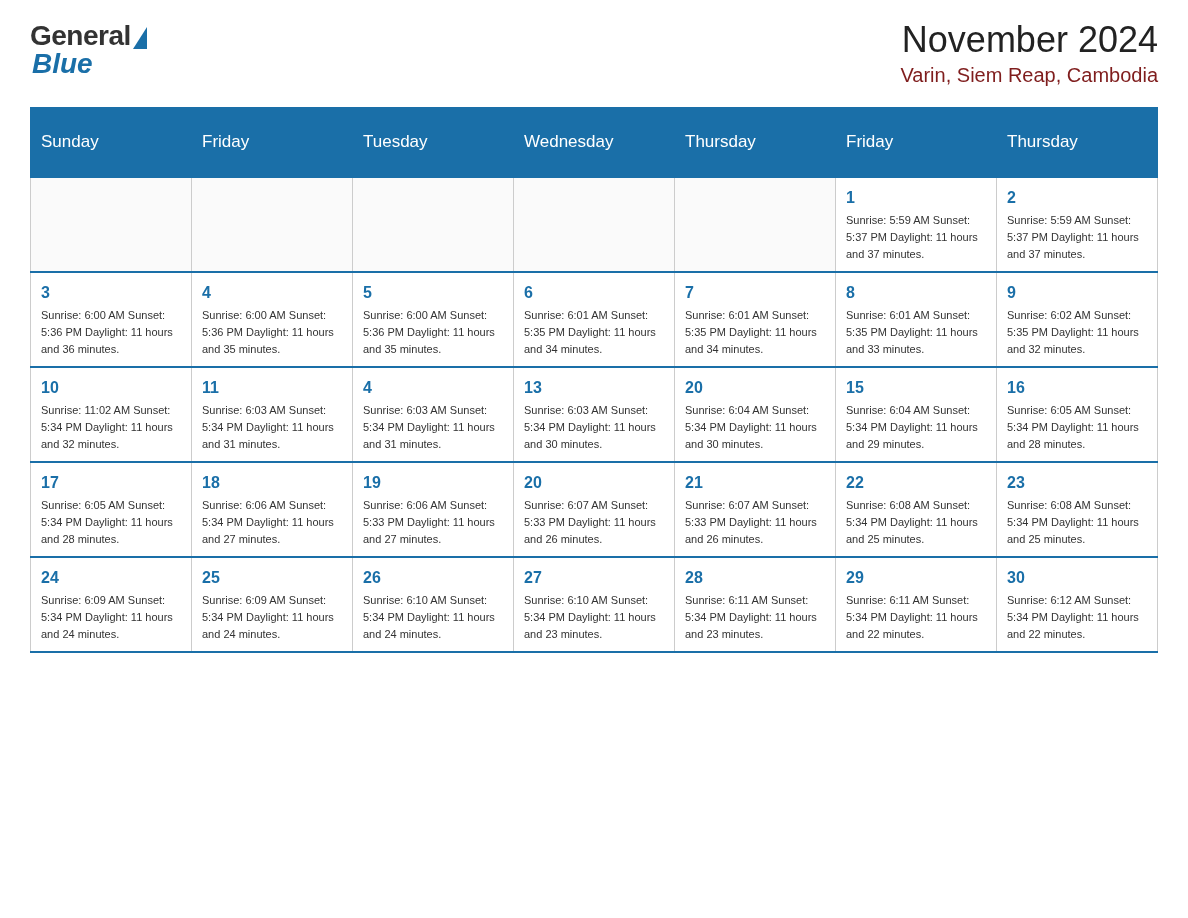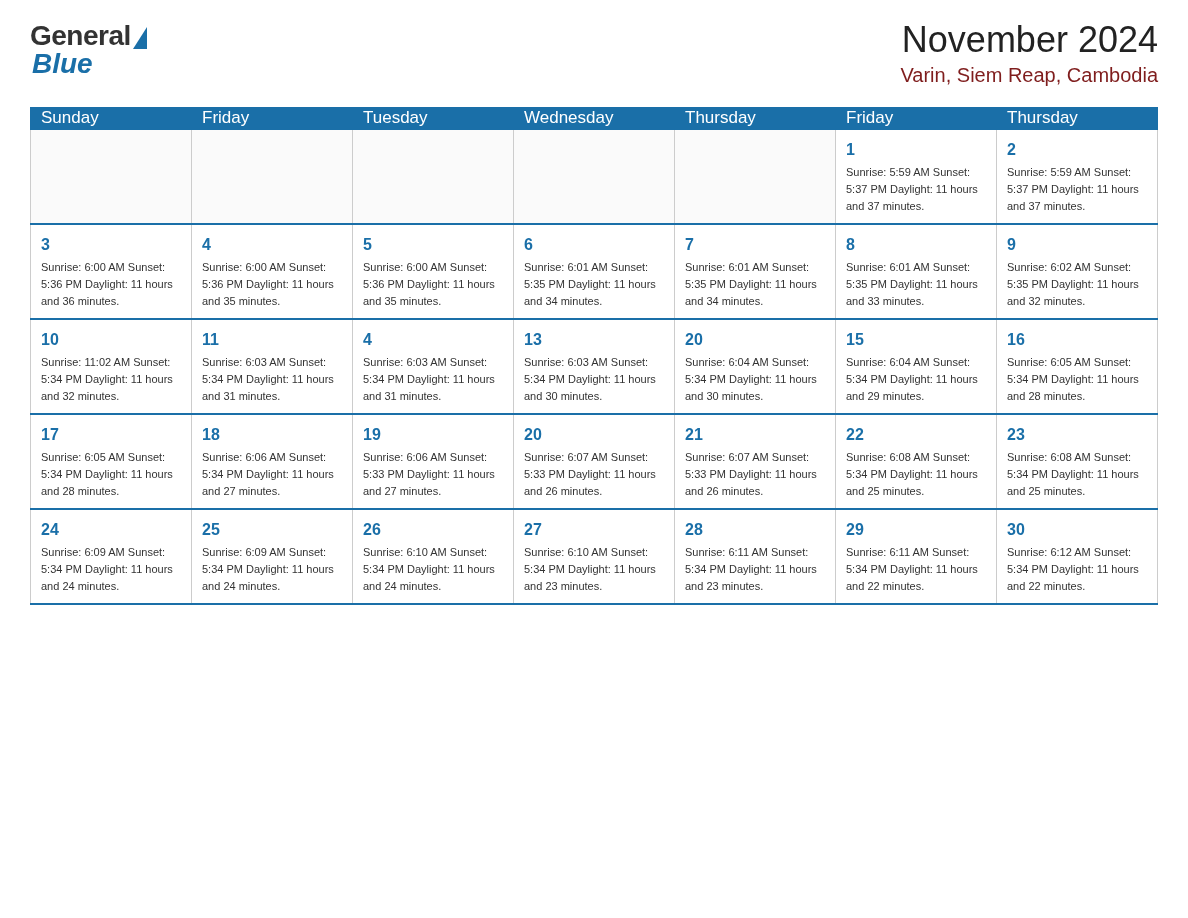--- a/index.html
+++ b/index.html
@@ -65,21 +65,21 @@
     .calendar {
       width: 100%;
       border-collapse: collapse;
       border: 1px solid #999;
     }
     .calendar th {
       background-color: #1a6fa8;
       color: #fff;
       font-size: 17px;
       font-weight: normal;
-      padding: 0 10px;
+      padding: 24px 10px;
       text-align: left;
       border: 1px solid #1a6fa8;
     }
     .calendar td {
       vertical-align: top;
       padding: 8px 10px;
       border: 1px solid #ccc;
       width: 14.28%;
       min-height: 110px;
       font-size: 13px;

